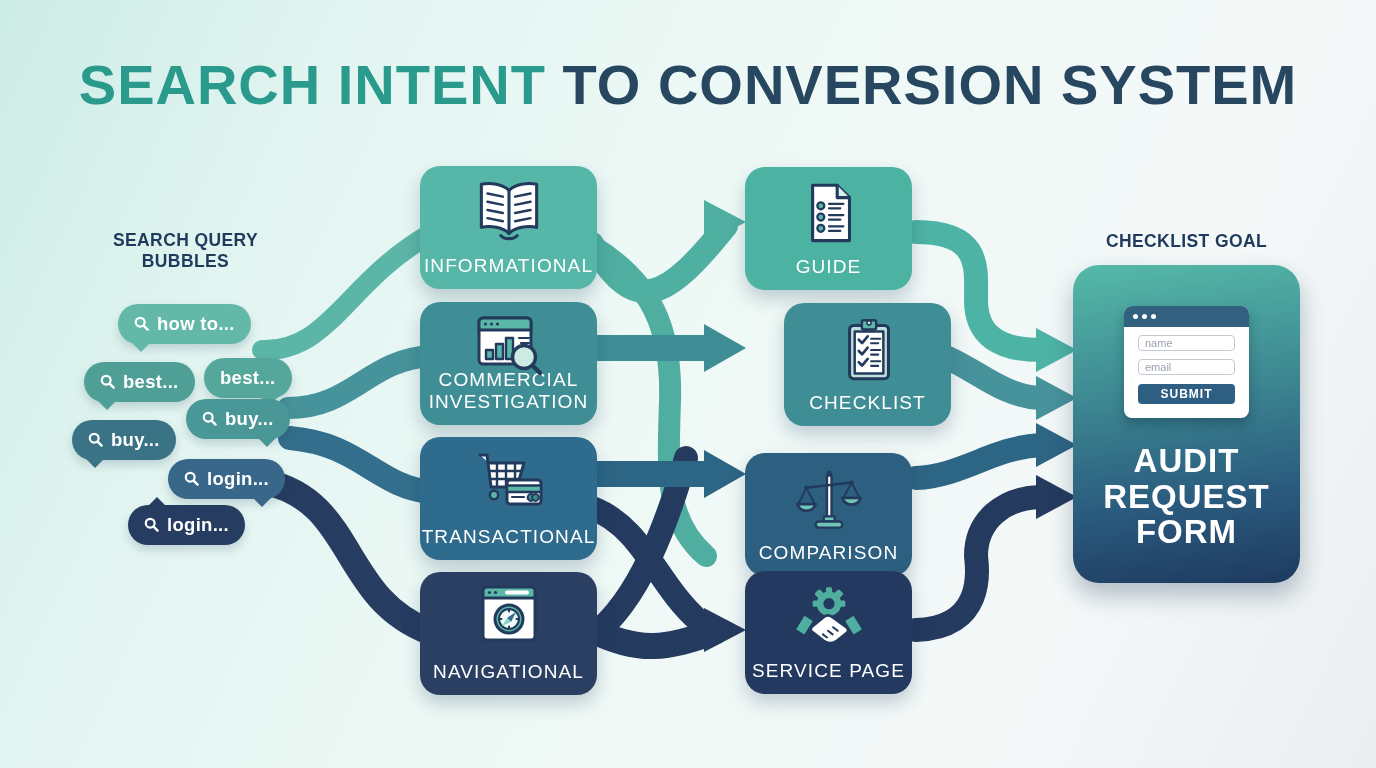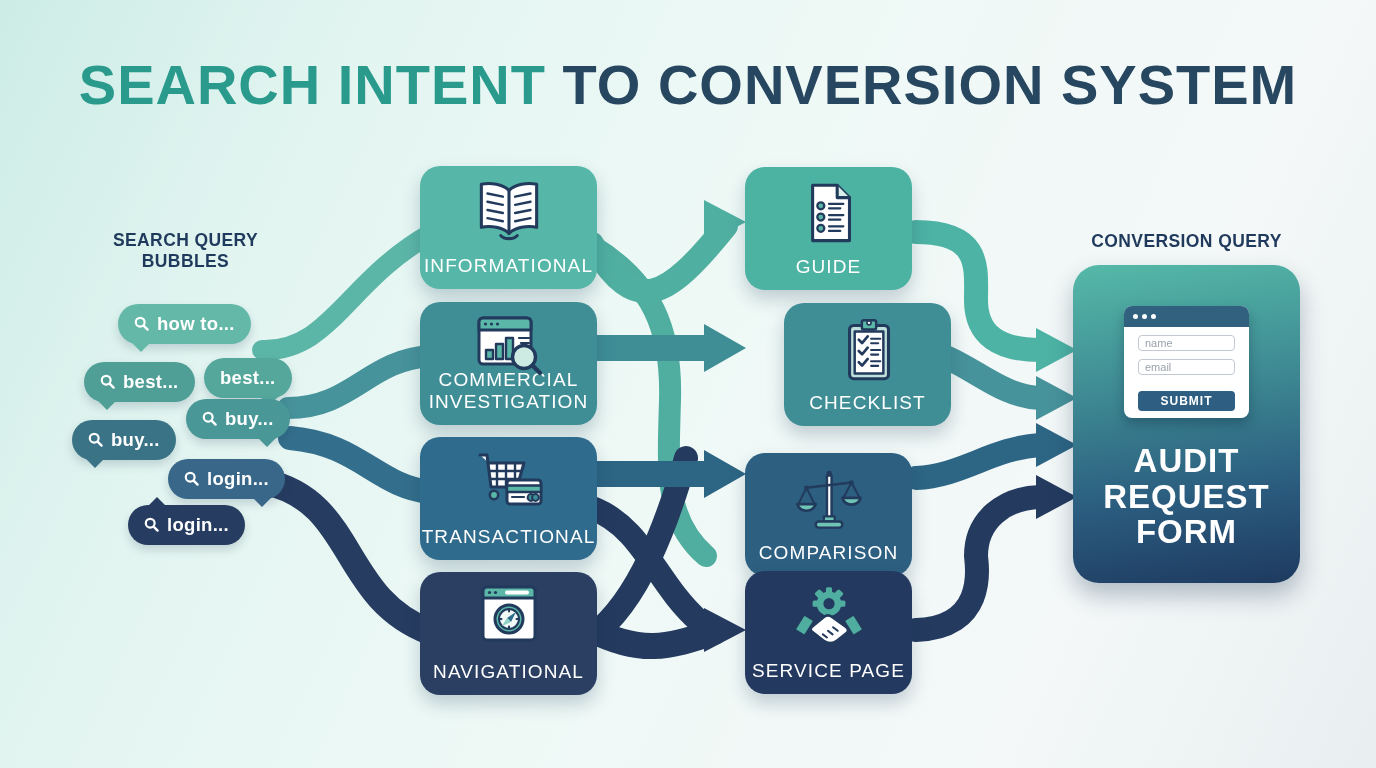--- a/index.html
+++ b/index.html
@@ -45,37 +45,37 @@
     border-radius:26px;box-shadow:0 12px 24px rgba(20,50,80,.3);
     background:linear-gradient(172deg,#55b9a8 0%,#3e8a93 38%,#2a5b7e 72%,#1e3a5f 100%);}
   #form-window{position:absolute;left:51px;top:41px;width:125px;height:112px;background:#fff;
     border-radius:8px;box-shadow:0 6px 12px rgba(15,40,65,.35);overflow:hidden;}
   #form-titlebar{height:21px;background:#31617f;display:flex;align-items:center;gap:4px;padding-left:9px;}
   #form-titlebar .dot{width:5px;height:5px;border-radius:50%;background:#fff;}
   .form-input{display:block;width:97px;height:16px;margin:8px auto 0;border:1.5px solid #c3c9d2;
     border-radius:4px;font-family:"Liberation Sans",sans-serif;font-size:11px;color:#6d7683;
     padding:0 6px;background:#fff;box-sizing:border-box;}
   .form-input::placeholder{color:#9aa2ad;}
-  #submit-btn{display:block;width:97px;height:20px;margin:16px auto 0;background:#2e5f82;border:none;
+  #submit-btn{display:block;width:97px;height:20px;margin:9px auto 0;background:#2e5f82;border:none;
     border-radius:4px;color:#fff;font-family:"Liberation Sans",sans-serif;font-size:12px;
     font-weight:800;letter-spacing:1px;cursor:pointer;}
   #card-title{position:absolute;left:0;top:178px;width:100%;text-align:center;color:#fff;
     font-size:33px;font-weight:800;letter-spacing:1px;line-height:1.08;}
 </style>
 </head>
 <body>
 
 <div id="canvas">
 
   <div class="title">
     <span class="accent">SEARCH INTENT</span><span class="rest"> TO CONVERSION SYSTEM</span>
   </div>
 
   <div id="search-label" class="side-label">SEARCH QUERY BUBBLES</div>
-  <div id="conversion-label" class="side-label">CONVERSION QUERY</div>
+  <div id="conversion-label" class="side-label">CHECKLIST GOAL</div>
 
   <svg id="flow" width="1376" height="768" viewBox="0 0 1376 768">
 
     <path d="M262 350 C330 352 346 282 430 234" stroke="#5cb6a7" stroke-width="20"></path>
     <path d="M288 408 C352 408 368 360 430 356" stroke="#47939b" stroke-width="22"></path>
     <path d="M290 438 C360 444 376 486 430 492" stroke="#336f8c" stroke-width="24"></path>
     <path d="M266 482 C356 502 340 598 430 632" stroke="#263c60" stroke-width="26"></path>
 
     <path d="M592 246 C652 282 672 330 670 400 C668 470 664 520 706 556" stroke="#4fae9f" stroke-width="22"></path>
     <path d="M592 636 C640 600 668 520 686 458" stroke="#243a5f" stroke-width="24"></path>

